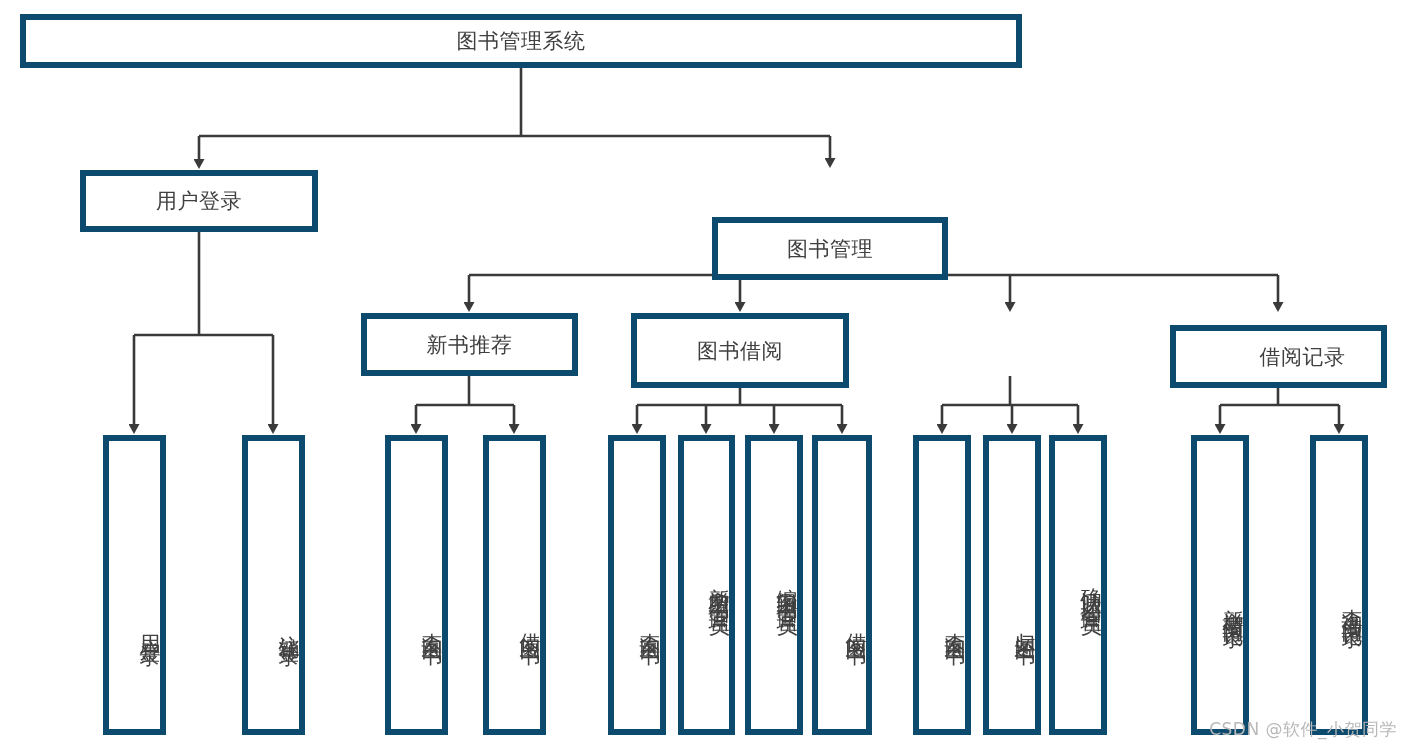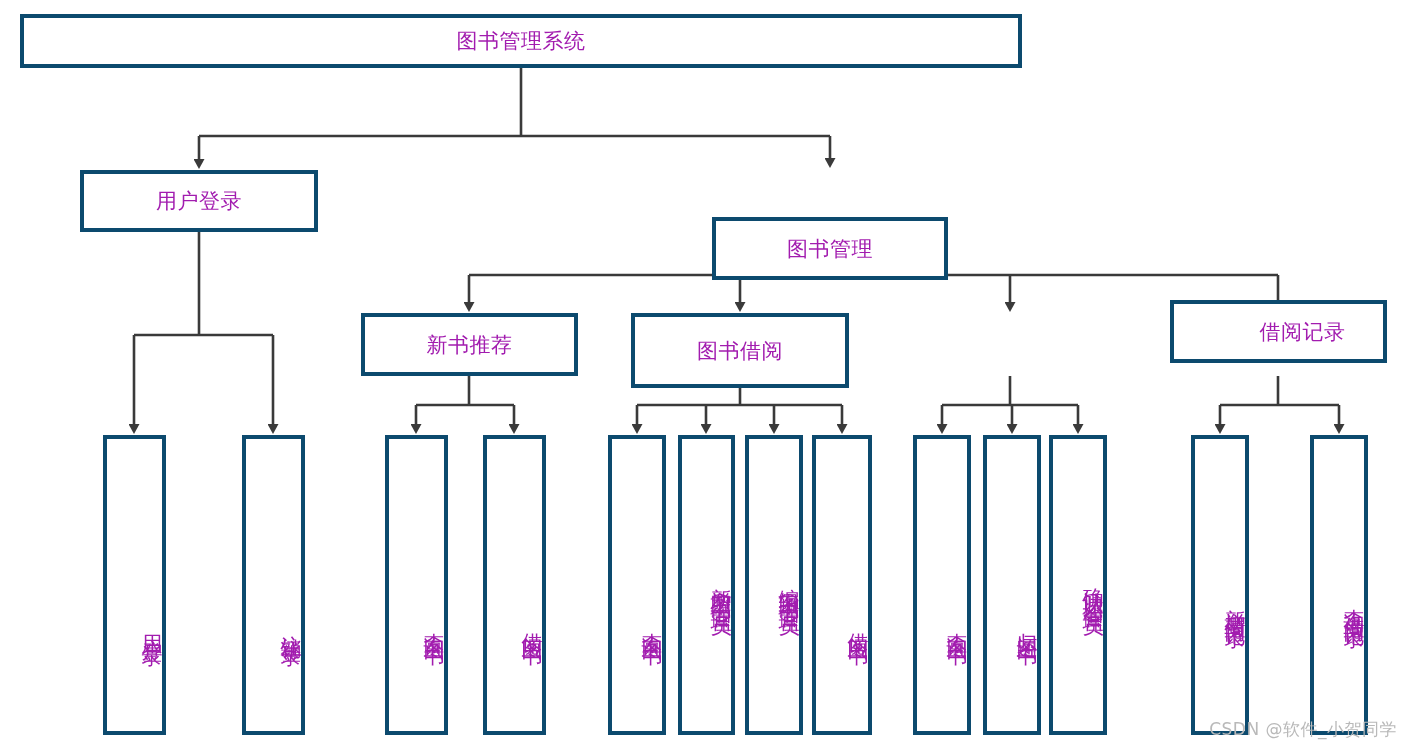--- a/index.html
+++ b/index.html
@@ -22,25 +22,25 @@
     left: 0;
     top: 0;
     width: 1405px;
     height: 747px;
     pointer-events: none;
   }
   .node {
     position: absolute;
     box-sizing: border-box;
     background: #ffffff;
-    border: 4px solid #0c4a6e;
+    border: 6px solid #0c4a6e;
     display: flex;
     align-items: center;
     justify-content: center;
-    color: #a21caf;
+    color: #404040;
   }
   .node.h {
     font-size: 21px;
     letter-spacing: 0.5px;
   }
   .node.v {
     writing-mode: vertical-rl;
     text-orientation: upright;
     font-size: 21px;
     letter-spacing: 4px;
@@ -129,21 +129,21 @@
   <div class="node h" style="left:712px; top:169px; width:236px; height:63px;margin-top:48px;">
     <span>图书管理</span>
   </div>
 
   <div class="node h" style="left:361px; top:313px; width:217px; height:63px;">
     <span>新书推荐</span>
   </div>
   <div class="node h" style="left:631px; top:313px; width:218px; height:75px;">
     <span>图书借阅</span>
   </div>
-  <div class="node h" style="left:1170px; top:300px; width:217px; height:63px;padding-left:48px;">
+  <div class="node h" style="left:1170px; top:325px; width:217px; height:63px;padding-left:48px;">
     <span>借阅记录</span>
   </div>
 
   <div class="node v" style="left:103px; top:435px; width:63px; height:300px; padding-top:82px;">
     <span class="vtext">用户登录</span>
   </div>
   <div class="node v" style="left:242px; top:435px; width:63px; height:300px; padding-top:82px;">
     <span class="vtext">注销登录</span>
   </div>
 

